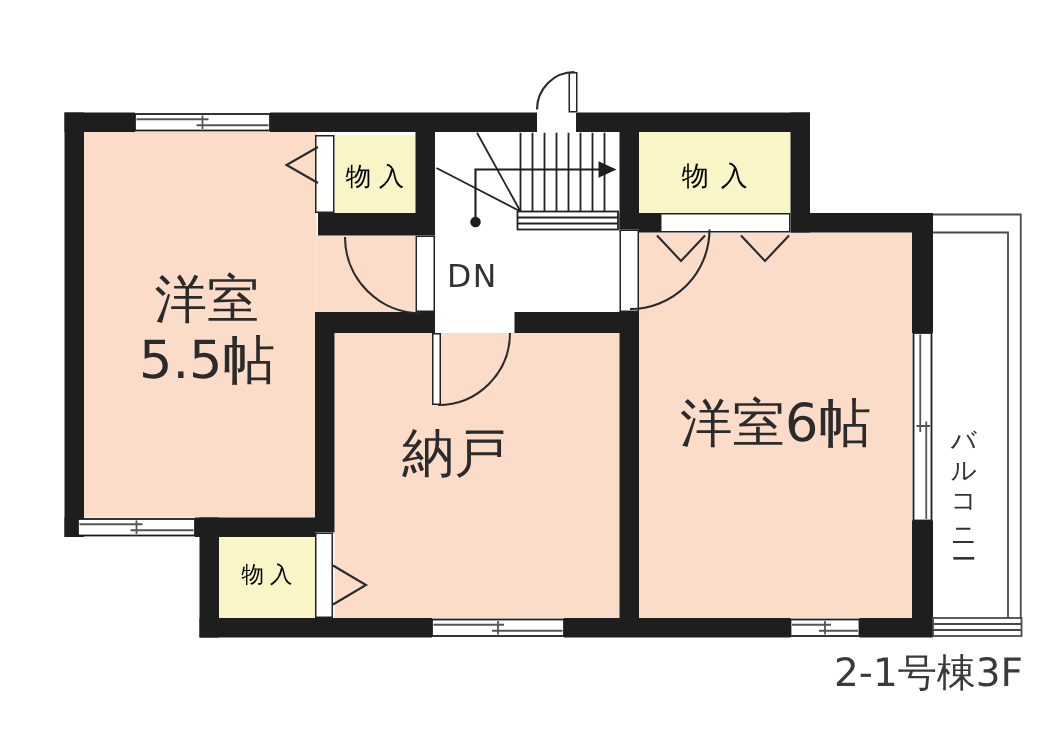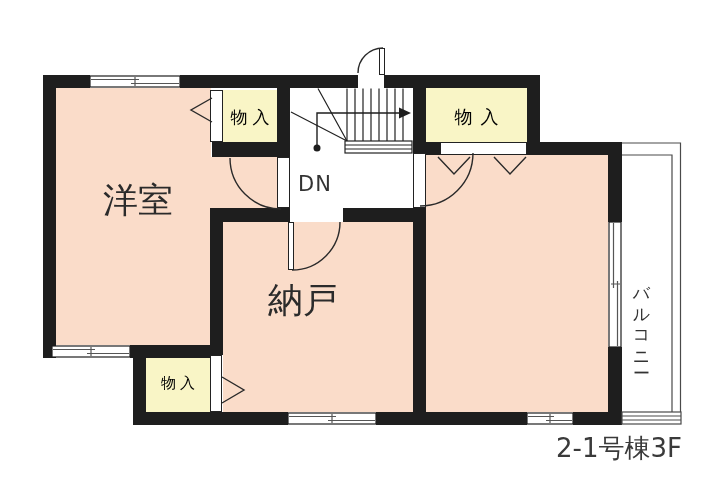--- a/index.html
+++ b/index.html
@@ -114,23 +114,27 @@
     <g stroke="#4a4a4a" stroke-width="1.2" fill="none">
       <path d="M622 143 H680.5 V412"></path>
       <path d="M622 155 H672 V412"></path>
       <rect x="622" y="412" width="59" height="12" fill="#fff"></rect>
       <path d="M622 416 H681 M622 420 H681"></path>
     </g>
   </svg>
 
   <div class="label room-label" style="left:43px;top:180px;width:190px;">
     <span>洋室</span><br>
+    <span>5.5帖</span>
   </div>
-  <div class="label room-label" style="left:223px;top:283px;width:160px;font-family:Liberation Mono, monospace;">
+  <div class="label room-label" style="left:223px;top:283px;width:160px;">
     <span>納戸</span><br>
+  </div>
+  <div class="label room-label" style="left:426px;top:263px;width:182px;">
+    <span>洋室6帖</span>
   </div>
   <div class="label closet-label" style="left:223px;top:106px;width:54px;font-size:17px;letter-spacing:5px;text-indent:5px;">物入</div>
   <div class="label closet-label" style="left:426px;top:105px;width:101px;font-size:18px;letter-spacing:8px;text-indent:8px;">物入</div>
   <div class="label closet-label" style="left:146px;top:374px;width:64px;font-size:15px;letter-spacing:4px;text-indent:4px;">物入</div>
   <div class="label dn" style="left:292px;top:152px;width:46px;margin-top:20px;">DN</div>
   <div class="label balcony-label" style="left:631px;top:238px;height:165px;">バルコニー</div>
   <div class="label caption" style="left:530px;top:431px;width:152px;">2-1号棟3F</div>
 
 </div>
 

